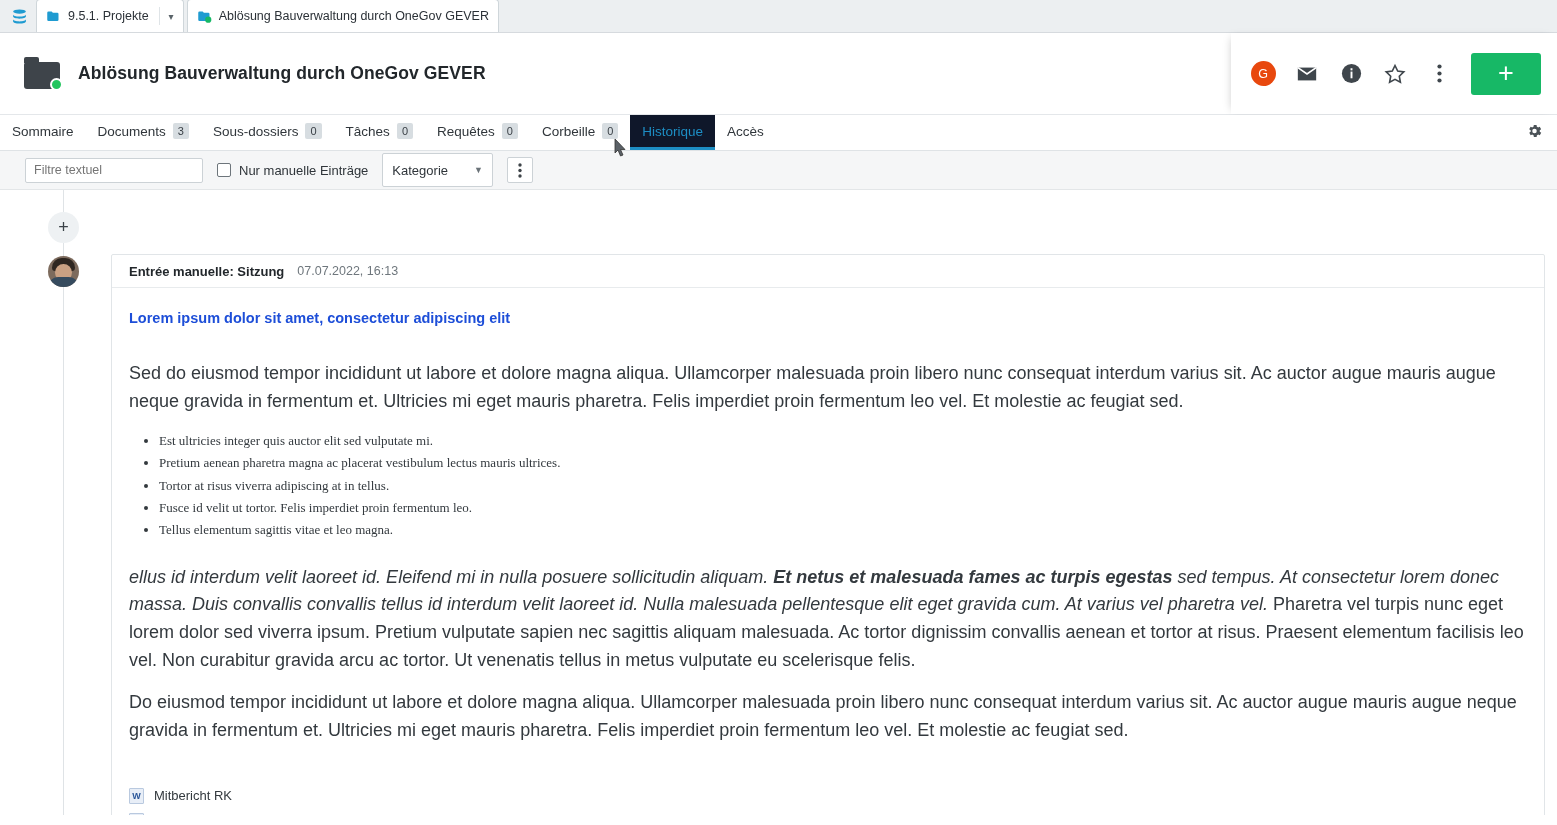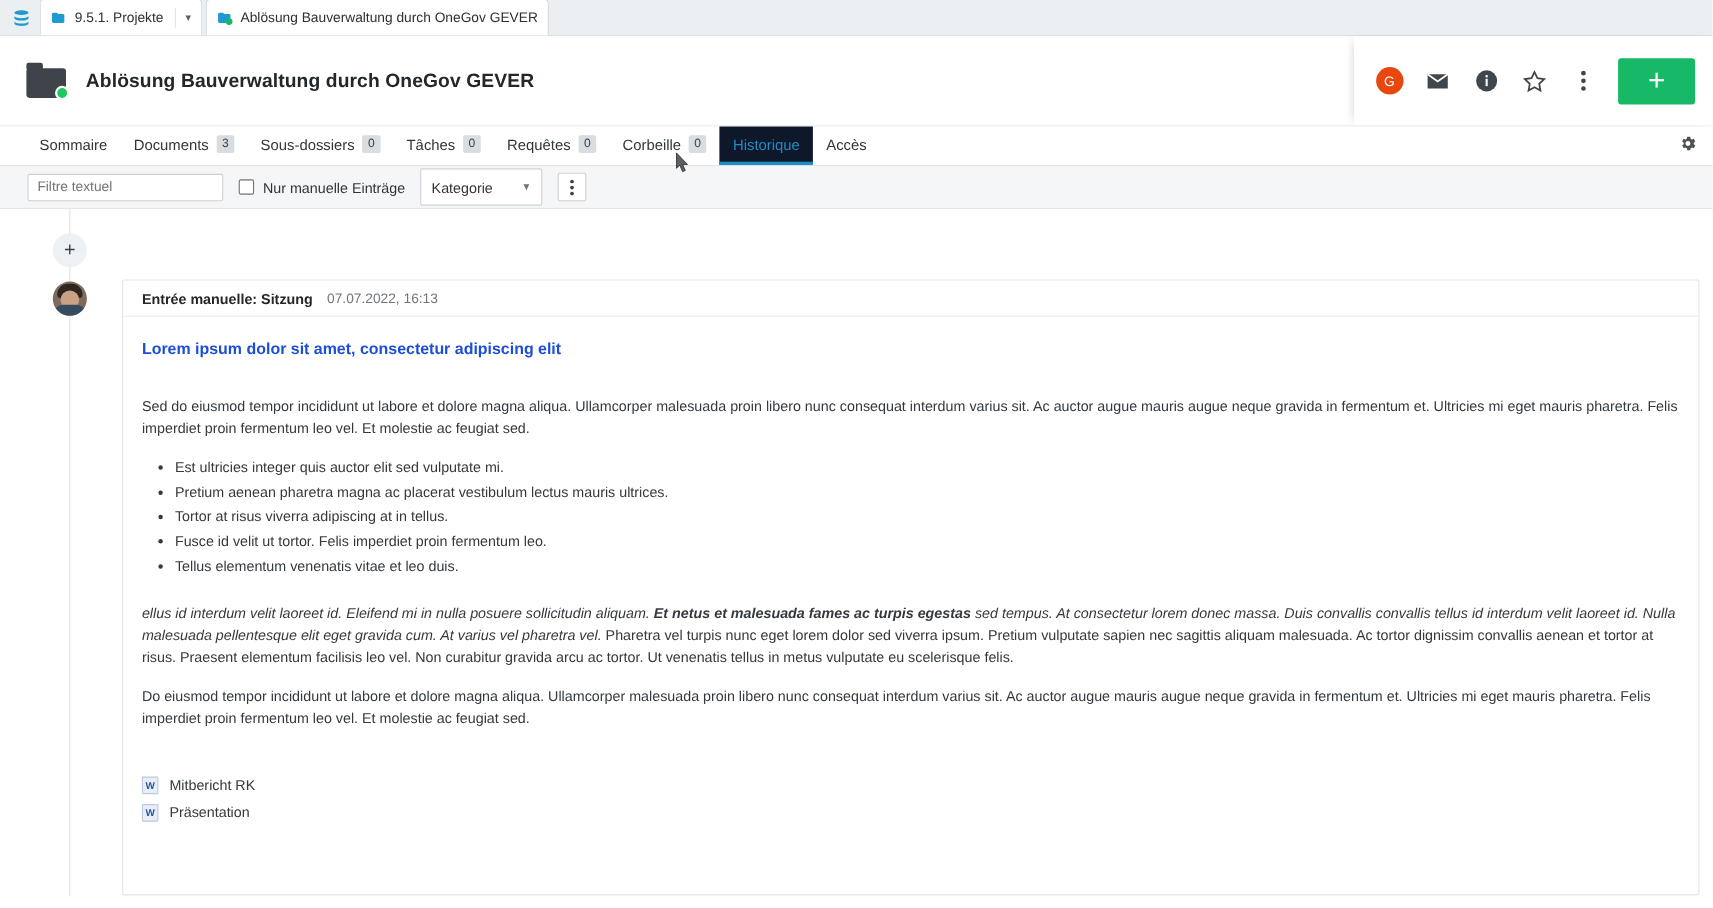--- a/index.html
+++ b/index.html
@@ -128,21 +128,20 @@
     margin: 0 16px 0 10px;
     line-height: 1;
   }
 
   
   .navtabs {
     height: 36px;
     background: #fff;
     display: flex;
     align-items: stretch;
-    padding-left: 24px;
     border-bottom: 1px solid #dfe3e6;
     position: relative;
   }
   .navtab {
     display: flex;
     align-items: center;
     gap: 7px;
     padding: 0 12px;
     font-size: 13.5px;
     color: #30363b;
@@ -296,26 +295,26 @@
     padding-left: 17px;
     gap: 13px;
     font-size: 13px;
   }
   .entry-head .etitle { font-weight: bold; color: #22272b; }
   .entry-head .edate { color: #6f777d; font-size: 12.5px; }
 
   .entry-body { padding: 19px 17px 10px 17px; }
   .lorem-h { font-size: 14.5px; font-weight: bold; color: #1d4ed8; margin: 3px 0 34px 0; }
   .p {
-    font-size: 13px;
+    font-size: 18px;
     line-height: 1.55;
     color: #33393e;
     margin: 0 0 14px 0;
   }
-  ul.bullets { margin: 0 0 22px 0; padding-left: 30px; }
+  ul.bullets { margin: 0 0 22px 0; padding-left: 30px; font-family: Liberation Serif, serif; }
   ul.bullets li { font-size: 13px; color: #33393e; line-height: 1.72; }
   .p-italic { font-style: italic; }
   .attach { display: flex; align-items: center; gap: 10px; margin-top: 9px; font-size: 13px; color: #33393e; }
   .w-icon {
     width: 15px; height: 16px;
     background: #e8eef7;
     border: 1px solid #b9c9df;
     border-radius: 1px;
     color: #2a5699;
     font-size: 9px;
@@ -478,21 +477,21 @@
     </div>
     <div class="entry-body">
       <div class="lorem-h">Lorem ipsum dolor sit amet, consectetur adipiscing elit</div>
       <p class="p">Sed do eiusmod tempor incididunt ut labore et dolore magna aliqua. Ullamcorper malesuada proin libero nunc consequat interdum varius sit. Ac auctor augue mauris augue neque gravida in fermentum et. Ultricies mi eget mauris pharetra. Felis imperdiet proin fermentum leo vel. Et molestie ac feugiat sed.</p>
 
       <ul class="bullets">
         <li>Est ultricies integer quis auctor elit sed vulputate mi.</li>
         <li>Pretium aenean pharetra magna ac placerat vestibulum lectus mauris ultrices.</li>
         <li>Tortor at risus viverra adipiscing at in tellus.</li>
         <li>Fusce id velit ut tortor. Felis imperdiet proin fermentum leo.</li>
-        <li>Tellus elementum venenatis vitae et leo duis.</li>
+        <li>Tellus elementum sagittis vitae et leo magna.</li>
       </ul>
 
       <p class="p"><span class="p-italic">ellus id interdum velit laoreet id. Eleifend mi in nulla posuere sollicitudin aliquam. </span><b class="p-italic">Et netus et malesuada fames ac turpis egestas</b><span class="p-italic"> sed tempus. At consectetur lorem donec massa. Duis convallis convallis tellus id interdum velit laoreet id. Nulla malesuada pellentesque elit eget gravida cum. At varius vel pharetra vel.</span><span> Pharetra vel turpis nunc eget lorem dolor sed viverra ipsum. Pretium vulputate sapien nec sagittis aliquam malesuada. Ac tortor dignissim convallis aenean et tortor at risus. Praesent elementum facilisis leo vel. Non curabitur gravida arcu ac tortor. Ut venenatis tellus in metus vulputate eu scelerisque felis.</span></p>
 
       <p class="p">Do eiusmod tempor incididunt ut labore et dolore magna aliqua. Ullamcorper malesuada proin libero nunc consequat interdum varius sit. Ac auctor augue mauris augue neque gravida in fermentum et. Ultricies mi eget mauris pharetra. Felis imperdiet proin fermentum leo vel. Et molestie ac feugiat sed.</p>
 
       <div class="spacer-lg"></div>
 
       <div class="attach">
         <span class="w-icon">W</span>

